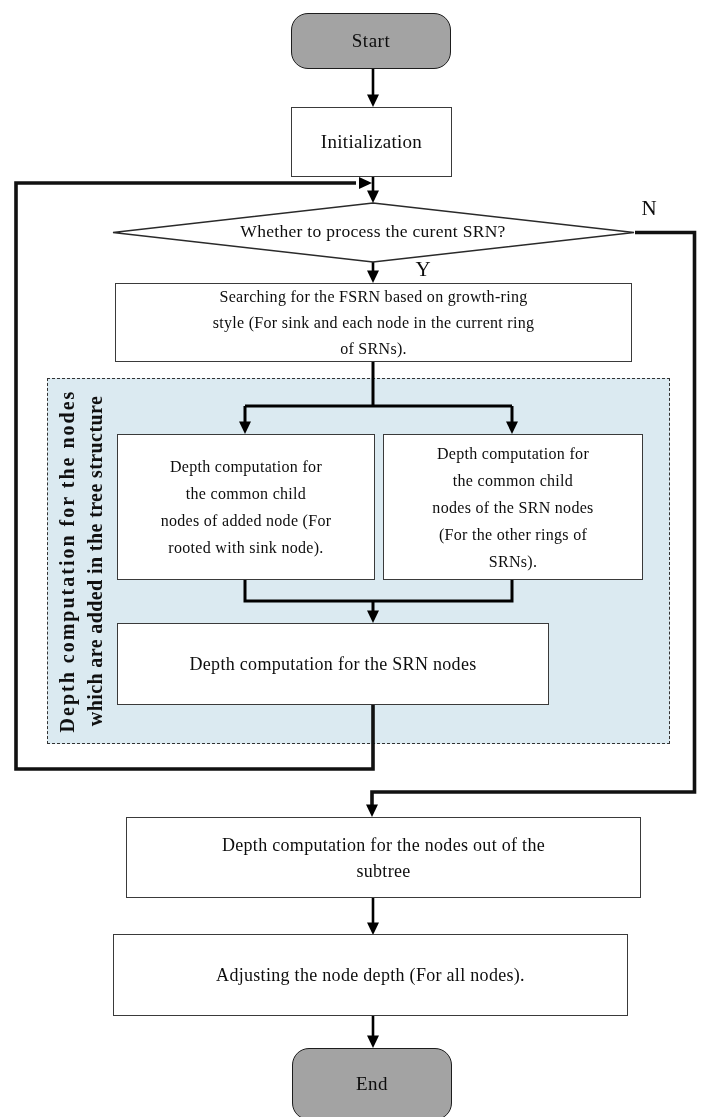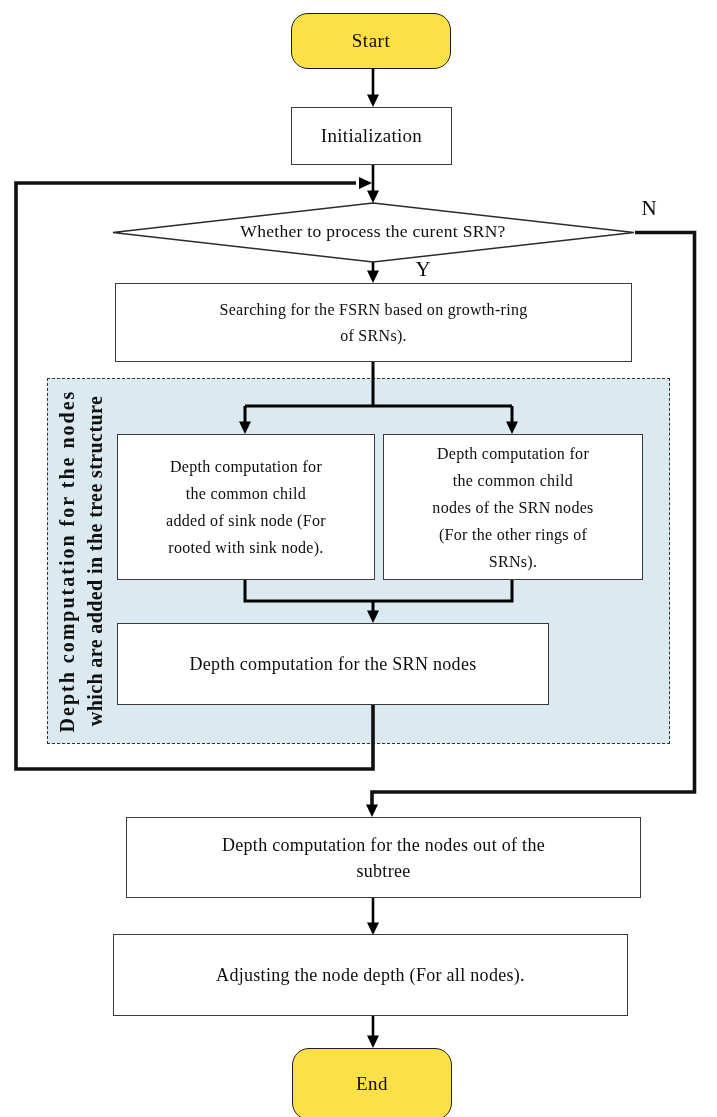--- a/index.html
+++ b/index.html
@@ -11,21 +11,21 @@
   .group{
     position:absolute;left:47px;top:378px;width:623px;height:366px;
     border:1.6px dashed #333;z-index:0;box-sizing:border-box;
   }
   .box{
     position:absolute;background:#fff;border:1.7px solid #3a3a3a;box-sizing:border-box;
     display:flex;flex-direction:column;align-items:center;justify-content:center;
     text-align:center;font-size:16px;line-height:26px;letter-spacing:0.3px;z-index:2;
   }
   .terminal{
-    position:absolute;background:#fde047;border:1.5px solid #1d1d1d;border-radius:17px;
+    position:absolute;background:#a3a3a3;border:1.5px solid #1d1d1d;border-radius:17px;
     display:flex;align-items:center;justify-content:center;font-size:19px;
     letter-spacing:0.5px;z-index:2;box-sizing:border-box;
   }
   .diamond-text{
     position:absolute;left:130px;top:221px;width:486px;text-align:center;
     font-size:17.5px;letter-spacing:0.3px;z-index:2;
   }
   .edge-label{position:absolute;font-size:21px;z-index:2;width:30px;text-align:center;}
   .group-label{
     position:absolute;left:-109px;top:533px;width:380px;height:56px;
@@ -80,42 +80,43 @@
       <polygon points="366,804.5 378,804.5 372,817"></polygon>
       <polygon points="367,922.5 379,922.5 373,935"></polygon>
       <polygon points="367,1035.5 379,1035.5 373,1048"></polygon>
     </g>
   </svg>
 
   <div class="terminal" style="left:291px;top:13px;width:160px;height:56px;">
     <span>Start</span>
   </div>
 
-  <div class="box" style="left:291px;top:107px;width:161px;height:58px;font-size:19px;">
+  <div class="box" style="left:291px;top:107px;width:161px;height:70px;font-size:19px;">
     <span>Initialization</span>
   </div>
 
   <div class="diamond-text">Whether to process the curent SRN?</div>
   <div class="edge-label" style="left:634px;top:196px;">N</div>
   <div class="edge-label" style="left:408px;top:257px;">Y</div>
 
   <div class="box" style="left:115px;top:283px;width:517px;height:79px;">
     <span class="line">Searching for the FSRN based on growth-ring</span>
+    <span class="line">style (For sink and each node in the current ring</span>
     <span class="line">of SRNs).</span>
   </div>
 
   <div class="group-label">
     <span class="line l1">Depth computation for the nodes</span>
     <span class="line l2">which are added in the tree structure</span>
   </div>
 
   <div class="box" style="left:117px;top:434px;width:258px;height:146px;line-height:27px;">
     <span class="line">Depth computation for</span>
     <span class="line">the common child</span>
-    <span class="line">added of sink node (For</span>
+    <span class="line">nodes of added node (For</span>
     <span class="line">rooted with sink node).</span>
   </div>
 
   <div class="box" style="left:383px;top:434px;width:260px;height:146px;line-height:27px;">
     <span class="line">Depth computation for</span>
     <span class="line">the common child</span>
     <span class="line">nodes of the SRN nodes</span>
     <span class="line">(For the other rings of</span>
     <span class="line">SRNs).</span>
   </div>

